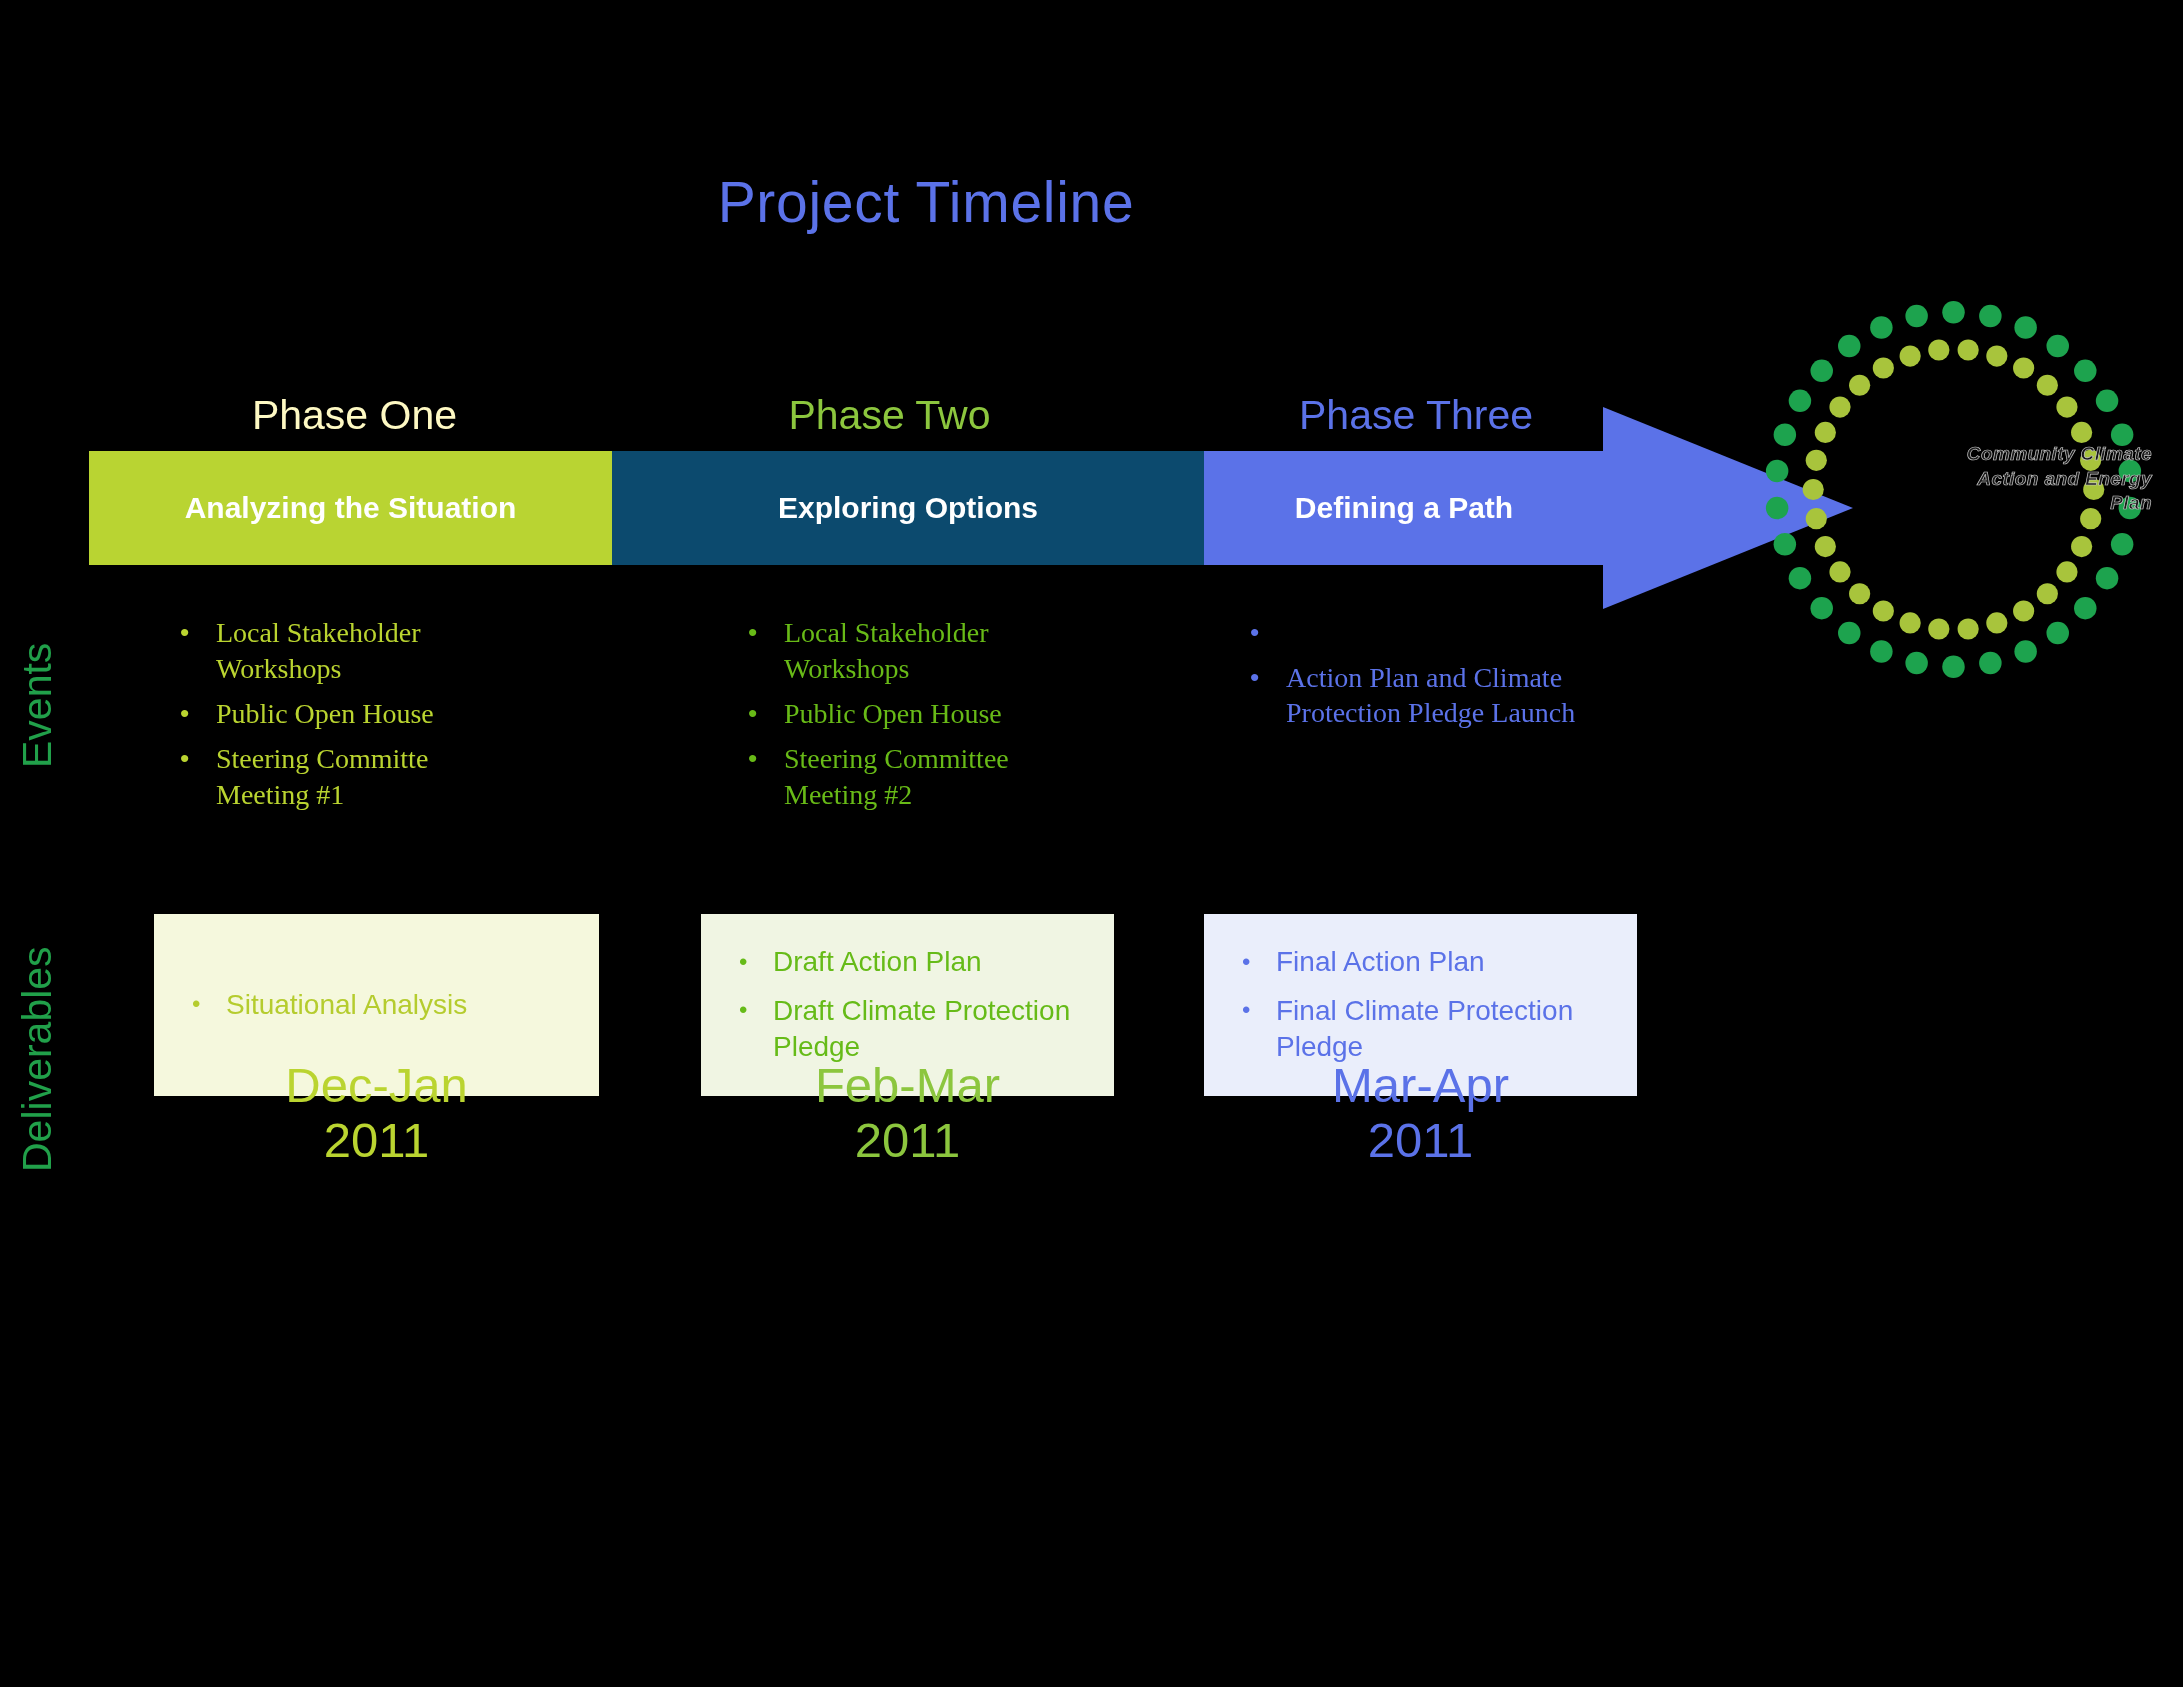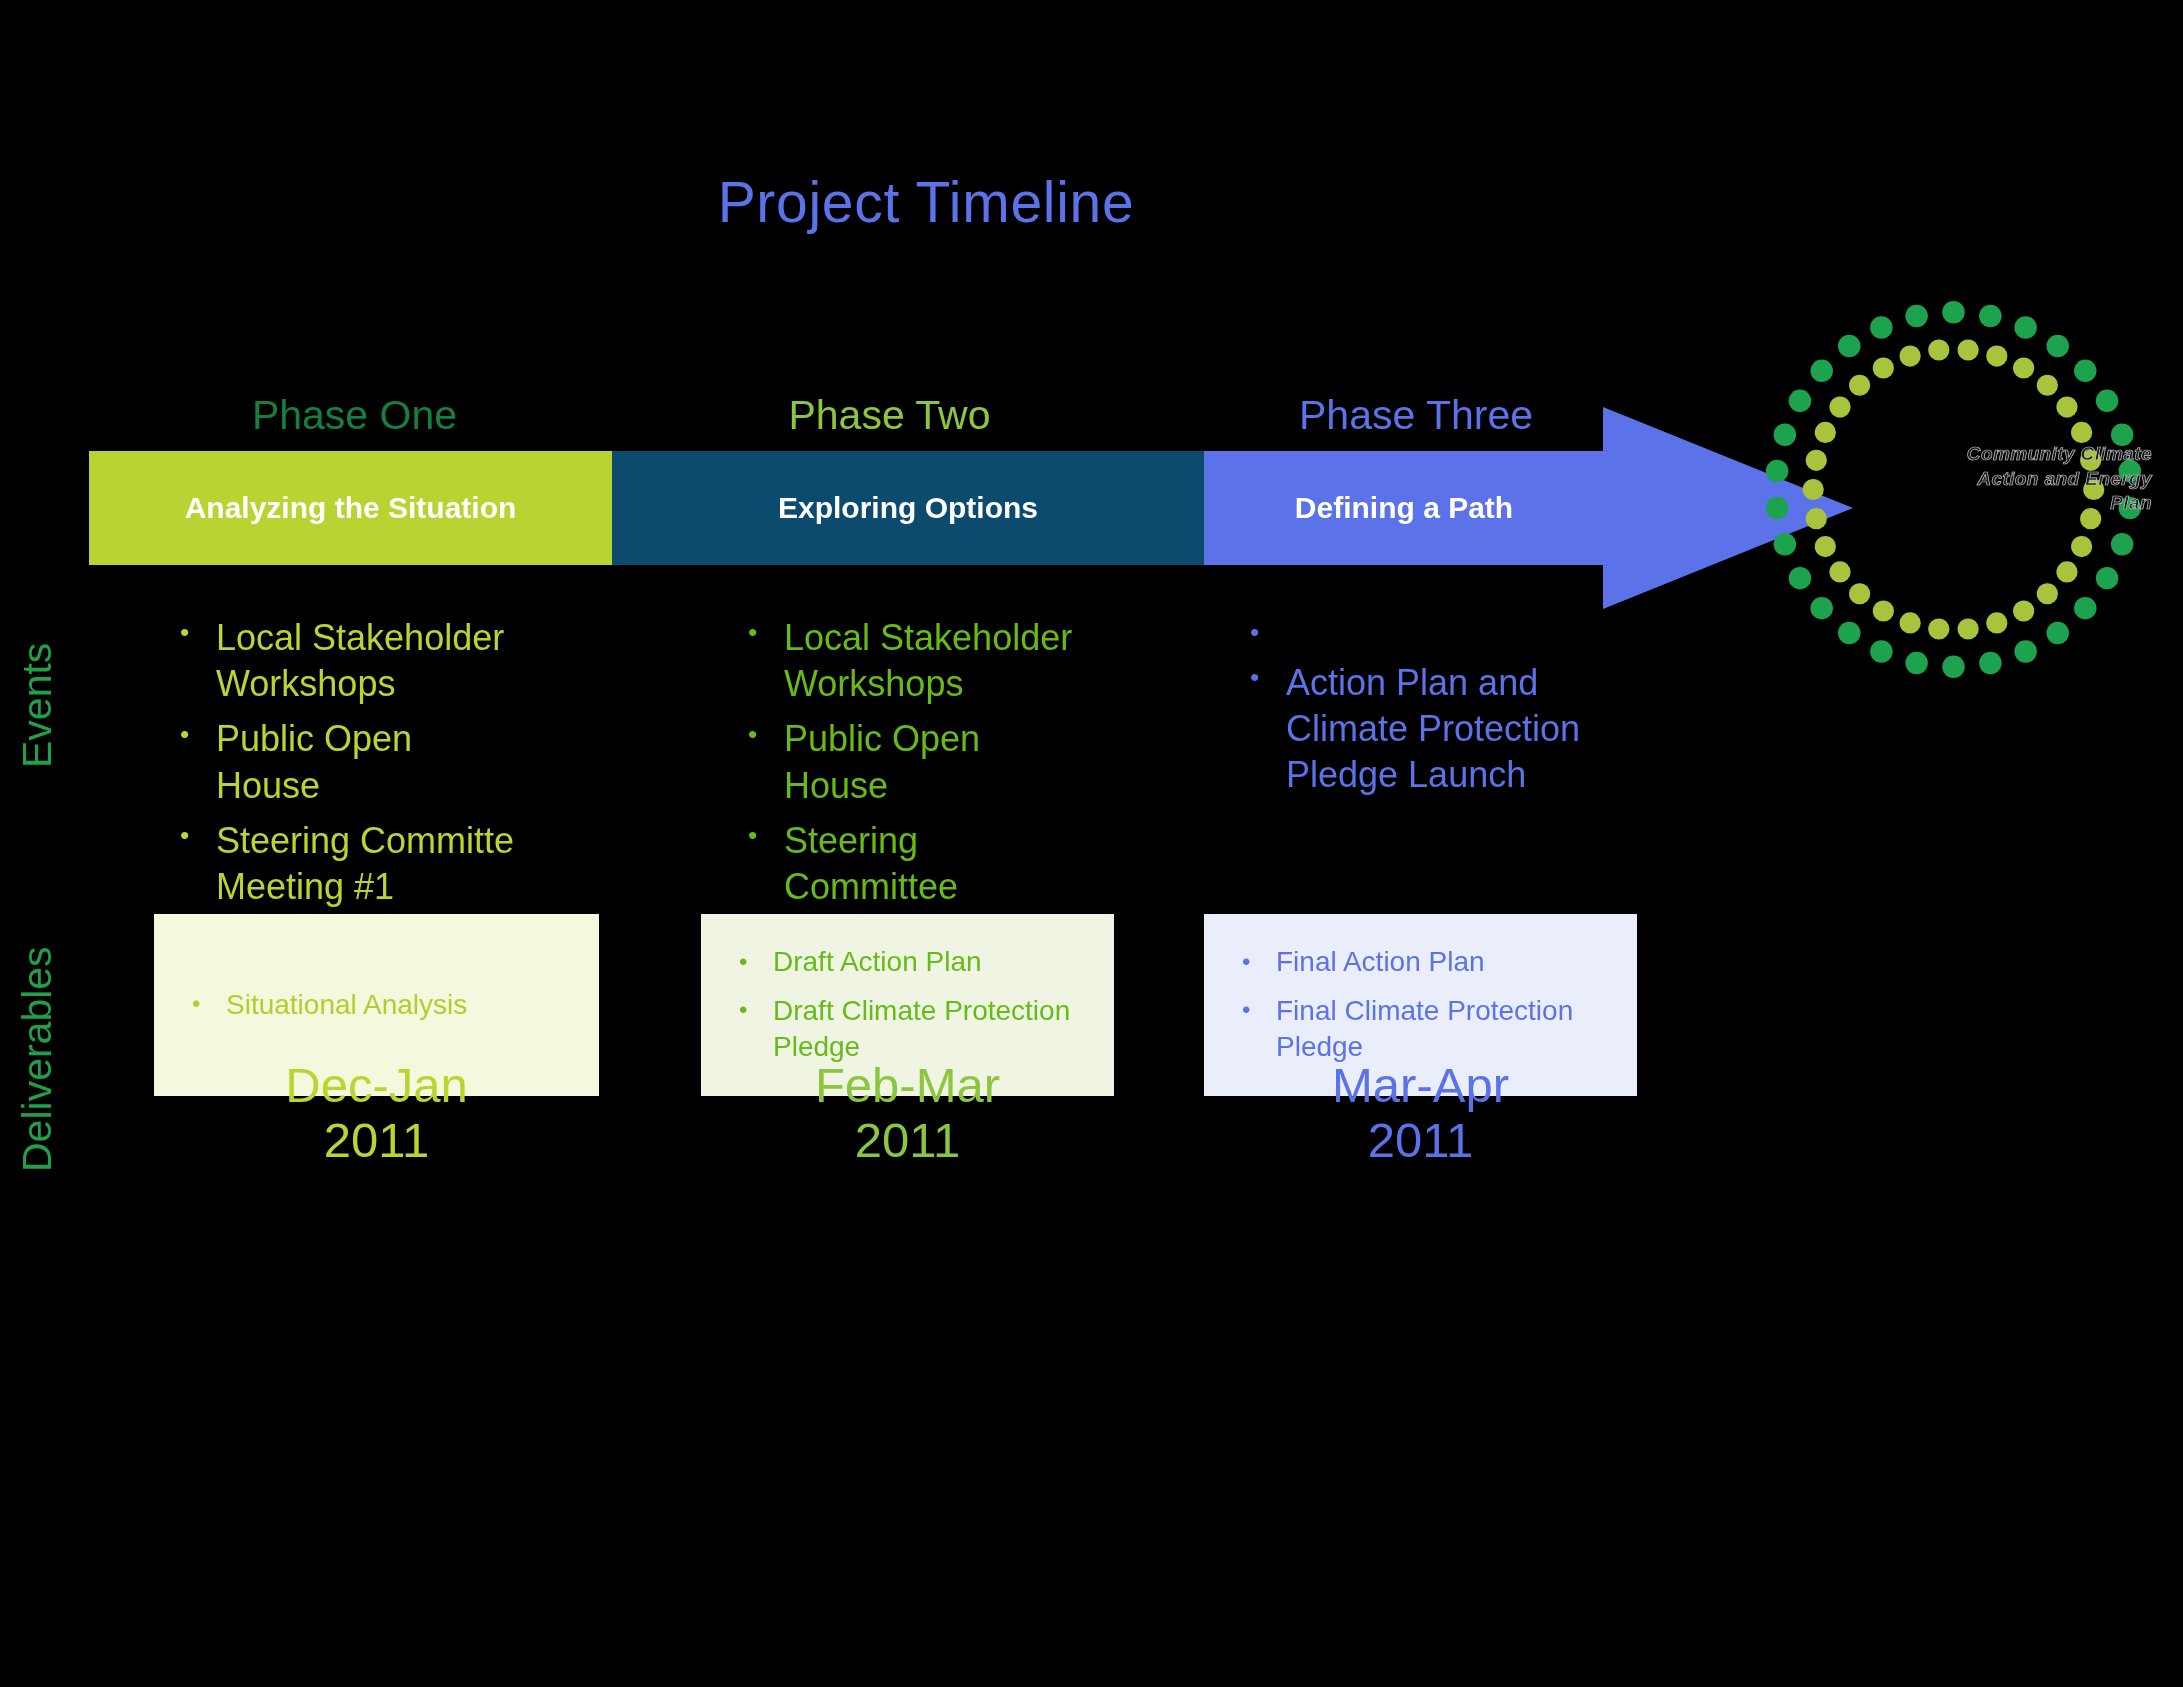--- a/index.html
+++ b/index.html
@@ -40,21 +40,21 @@
 
   
   .phase-heading {
     position: absolute;
     top: 392px;
     font-size: 41px;
     font-weight: 400;
     white-space: nowrap;
     text-align: center;
   }
-  #ph-head-0 { left: 93px;  width: 523px; color: #15803d; }
+  #ph-head-0 { left: 93px;  width: 523px; color: #fef9c3; }
   #ph-head-1 { left: 615px;  width: 549px; color: #8cc63e; }
   #ph-head-2 { left: 1171px; width: 490px; color: #5b72e8; }
 
   
   #bar {
     position: absolute;
     left: 89px;
     top: 451px;
     width: 1515px;
     height: 114px;
@@ -117,22 +117,23 @@
   }
   .bullet-dot {
     flex: 0 0 auto;
     width: 36px;
     font-size: 26.5px;
     line-height: 1.28;
     text-align: left;
     padding-top: 1.3px;
   }
   .bullet-text {
-    font-size: 36px;
+    font-size: 28px;
     line-height: 1.28;
+    font-family: Liberation Serif, serif;
   }
   #ev-col-0 .bullet-dot, #ev-col-0 .bullet-text { color: #bad430; }
   #ev-col-1 .bullet-dot, #ev-col-1 .bullet-text { color: #68ba17; }
   #ev-col-2 .bullet-dot, #ev-col-2 .bullet-text { color: #5b72e8; }
 
   
   .deliv-box {
     position: absolute;
     top: 914px;
     height: 182px;

